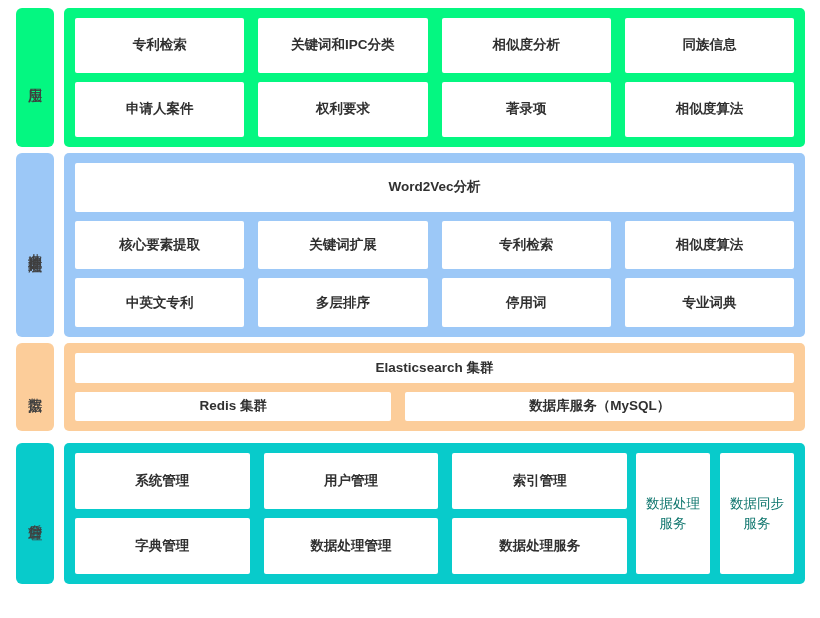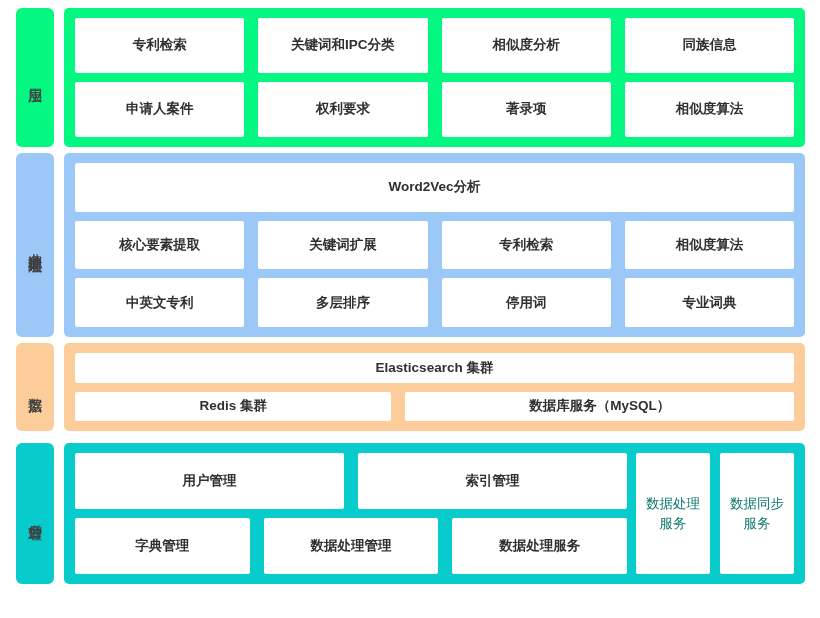--- a/index.html
+++ b/index.html
@@ -206,20 +206,21 @@
     </div>
   </section>
 
   <section class="layer" id="layer-backend">
     <div class="layer-label">
       <span class="layer-label-text">后台管理</span>
     </div>
     <div class="layer-panel">
       <div id="backend-grid">
         <div class="cell-row">
+          <div class="cell">系统管理</div>
           <div class="cell">用户管理</div>
           <div class="cell">索引管理</div>
         </div>
         <div class="cell-row">
           <div class="cell">字典管理</div>
           <div class="cell">数据处理管理</div>
           <div class="cell">数据处理服务</div>
         </div>
       </div>
       <div id="backend-tall-group">

